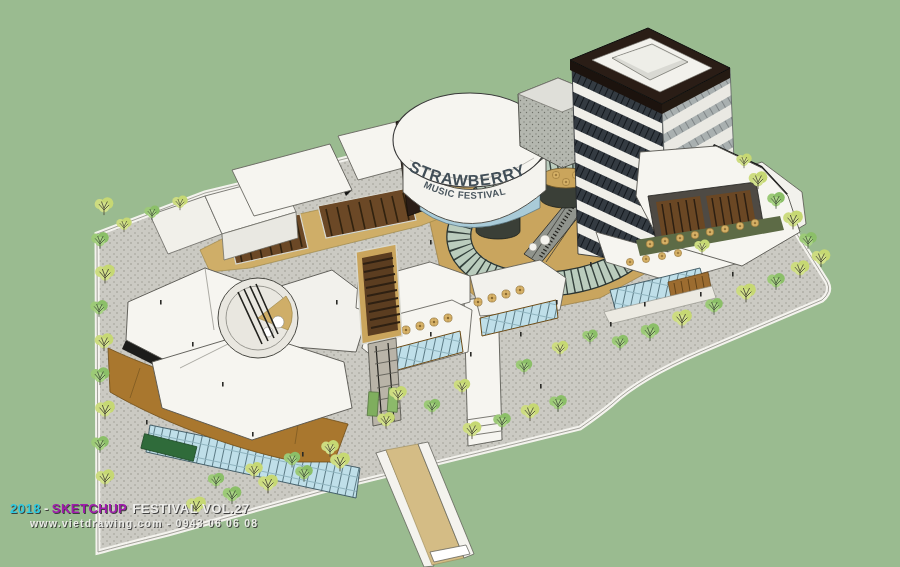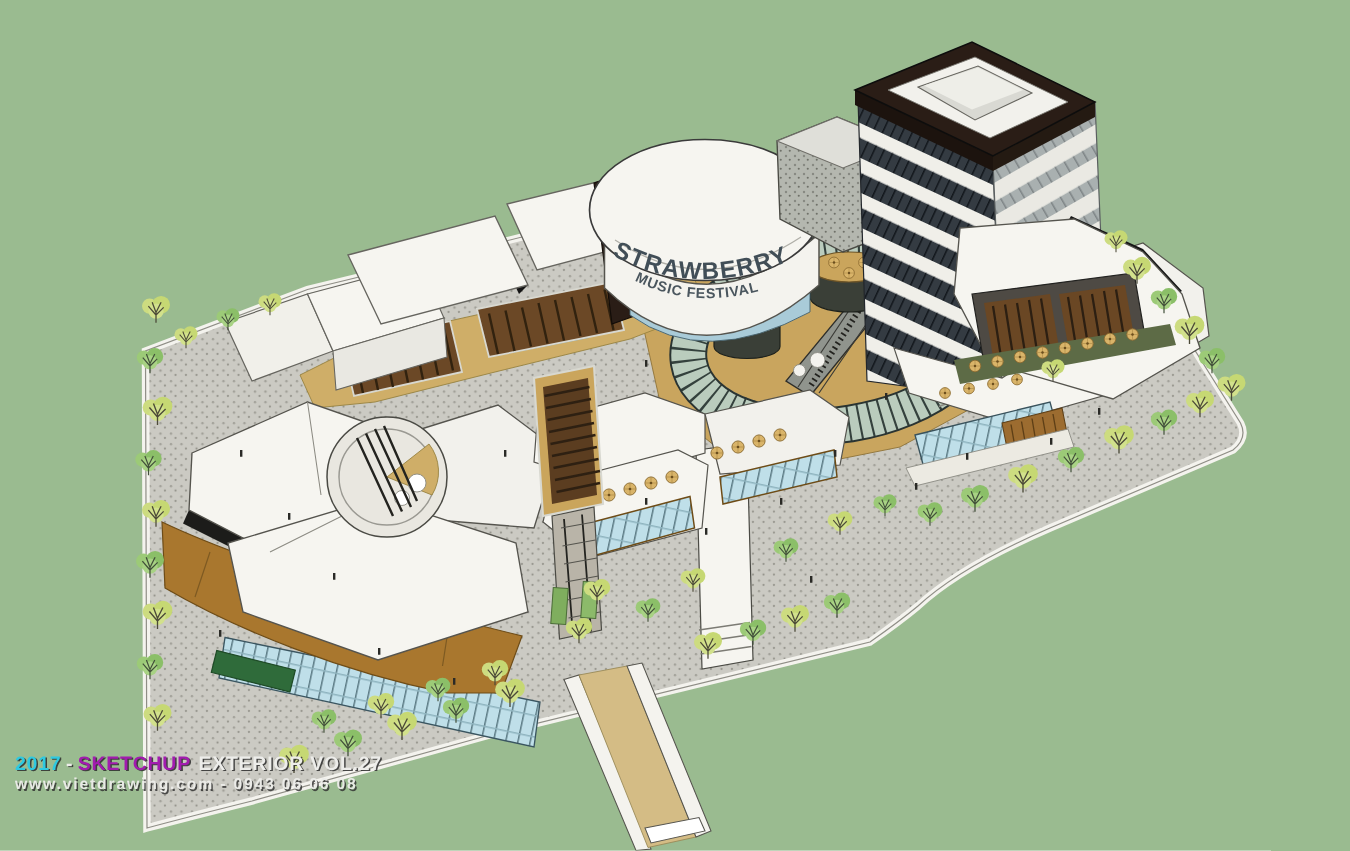--- a/index.html
+++ b/index.html
@@ -340,17 +340,17 @@
         <rect x="732" y="272" width="1.6" height="4.5"></rect>
     <rect x="590" y="262" width="1.6" height="4.5"></rect>
         <rect x="430" y="240" width="1.6" height="4.5"></rect>
     <rect x="336" y="300" width="1.6" height="4.5"></rect>
         <rect x="540" y="384" width="1.6" height="4.5"></rect>
   </g>
 </svg>
 
   <div class="watermark">
     <div class="wm-line1">
-      <span style="color: rgb(46, 201, 224);">2017</span><span class="wm-sep" style="color: rgb(237, 237, 234);">-</span><span style="color: #a21caf;">SKETCHUP</span><span class="wm-title" style="color: rgb(237, 237, 234);">EXTERIOR VOL.27</span>
+      <span style="color: rgb(46, 201, 224);">2018</span><span class="wm-sep" style="color: rgb(237, 237, 234);">-</span><span style="color: #a21caf;">SKETCHUP</span><span class="wm-title" style="color: rgb(237, 237, 234);">FESTIVAL VOL.27</span>
     </div>
-    <div class="wm-line2" style="color: rgb(237, 237, 234);">www.vietdrawing.com - 0943 06 06 08</div>
+    <div class="wm-line2" style="color: rgb(237, 237, 234); margin-left: 20px;">www.vietdrawing.com - 0943 06 06 08</div>
   </div>
 </div>
 
 </body></html>

